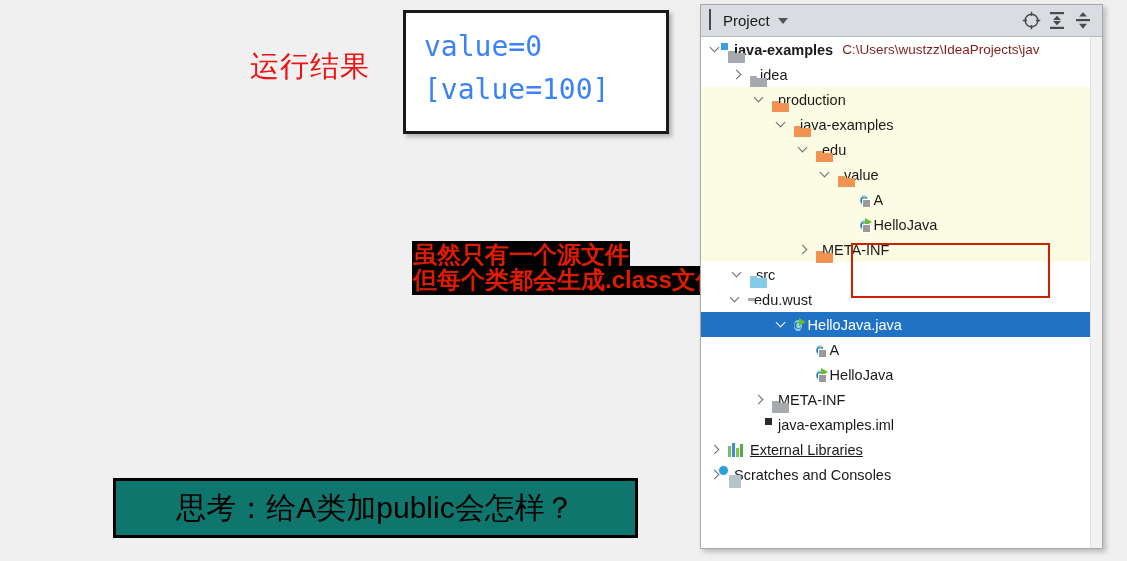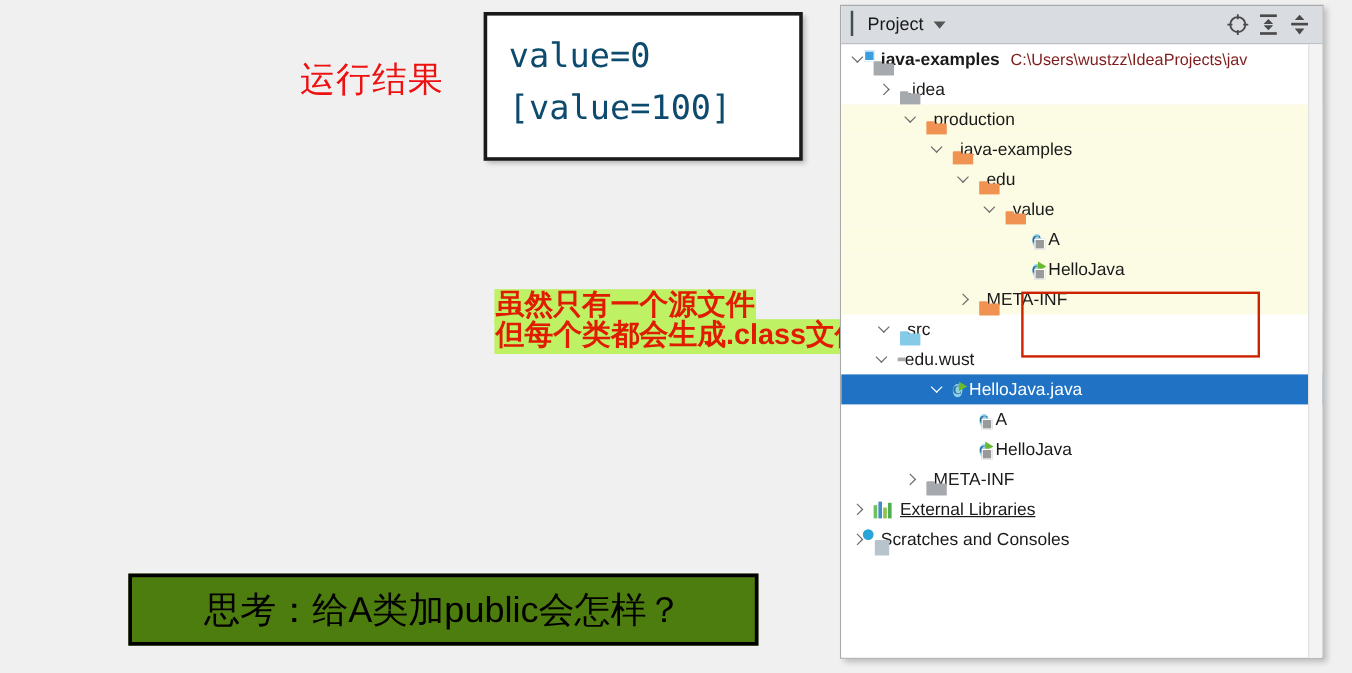--- a/index.html
+++ b/index.html
@@ -39,56 +39,56 @@
     width: 266px; height: 124px;
     background: #ffffff;
     border: 3px solid #1a1a1a;
     box-shadow: 3px 3px 4px rgba(0,0,0,0.25);
     box-sizing: border-box;
     padding: 12px 0 0 18px;
   }
   #output-box .line {
     font-family: "DejaVu Sans Mono", "Liberation Mono", monospace;
     font-size: 28px;
-    color: #0c4a6e;
+    color: #3b82f6;
     line-height: 1.55;
     white-space: pre;
   }
 
   
   #class-note {
     position: absolute;
     left: 412px; top: 243px;
     font-size: 24px;
     color: #e01b00;
     font-weight: bold;
     line-height: 1.17;
     text-align: right;
     white-space: nowrap;
   }
   #class-note .hl {
-    background: #bef264;
+    background: #000000;
     display: inline-block;
     padding: 0 1px;
   }
   #class-note .row { text-align: right; }
 
   
   #note-arrow {
     position: absolute;
     left: 764px; top: 254px;
     width: 84px; height: 22px;
   }
 
   
   #question-box {
     position: absolute;
-    left: 107px; top: 478px;
+    left: 113px; top: 478px;
     width: 525px; height: 60px;
-    background: #4d7c0f;
+    background: #0f766e;
     border: 3px solid #000;
     box-sizing: border-box;
     display: flex;
     align-items: center;
     justify-content: center;
   }
   #question-box .txt {
     font-size: 30px;
     color: #000;
     white-space: nowrap;
@@ -434,20 +434,26 @@
         <span style="display: inline-block; width: 6px;"></span>
         <span class="ico"><span class="cls">C<span class="run"></span><span class="lock"></span></span></span>
         <span class="label">HelloJava</span>
       </div>
       <div class="row" style="padding-left: 52px;">
         <span class="tw r"></span>
         <span style="display: inline-block; width: 6px;"></span>
         <span class="ico"><span class="folder gray"></span></span>
         <span class="label">META-INF</span>
       </div>
+      <div class="row" style="padding-left: 52px;">
+        <span class="tw "></span>
+        <span style="display: inline-block; width: 6px;"></span>
+        <span class="ico"><span class="iml"></span></span>
+        <span class="label">java-examples.iml</span>
+      </div>
       <div class="row" style="padding-left: 8px; text-decoration: underline;">
         <span class="tw r"></span>
         <span style="display: inline-block; width: 6px;"></span>
         <span class="ico">
           <span class="libs">
             <i></i>
             <i></i>
             <i></i>
             <i></i>
           </span>

